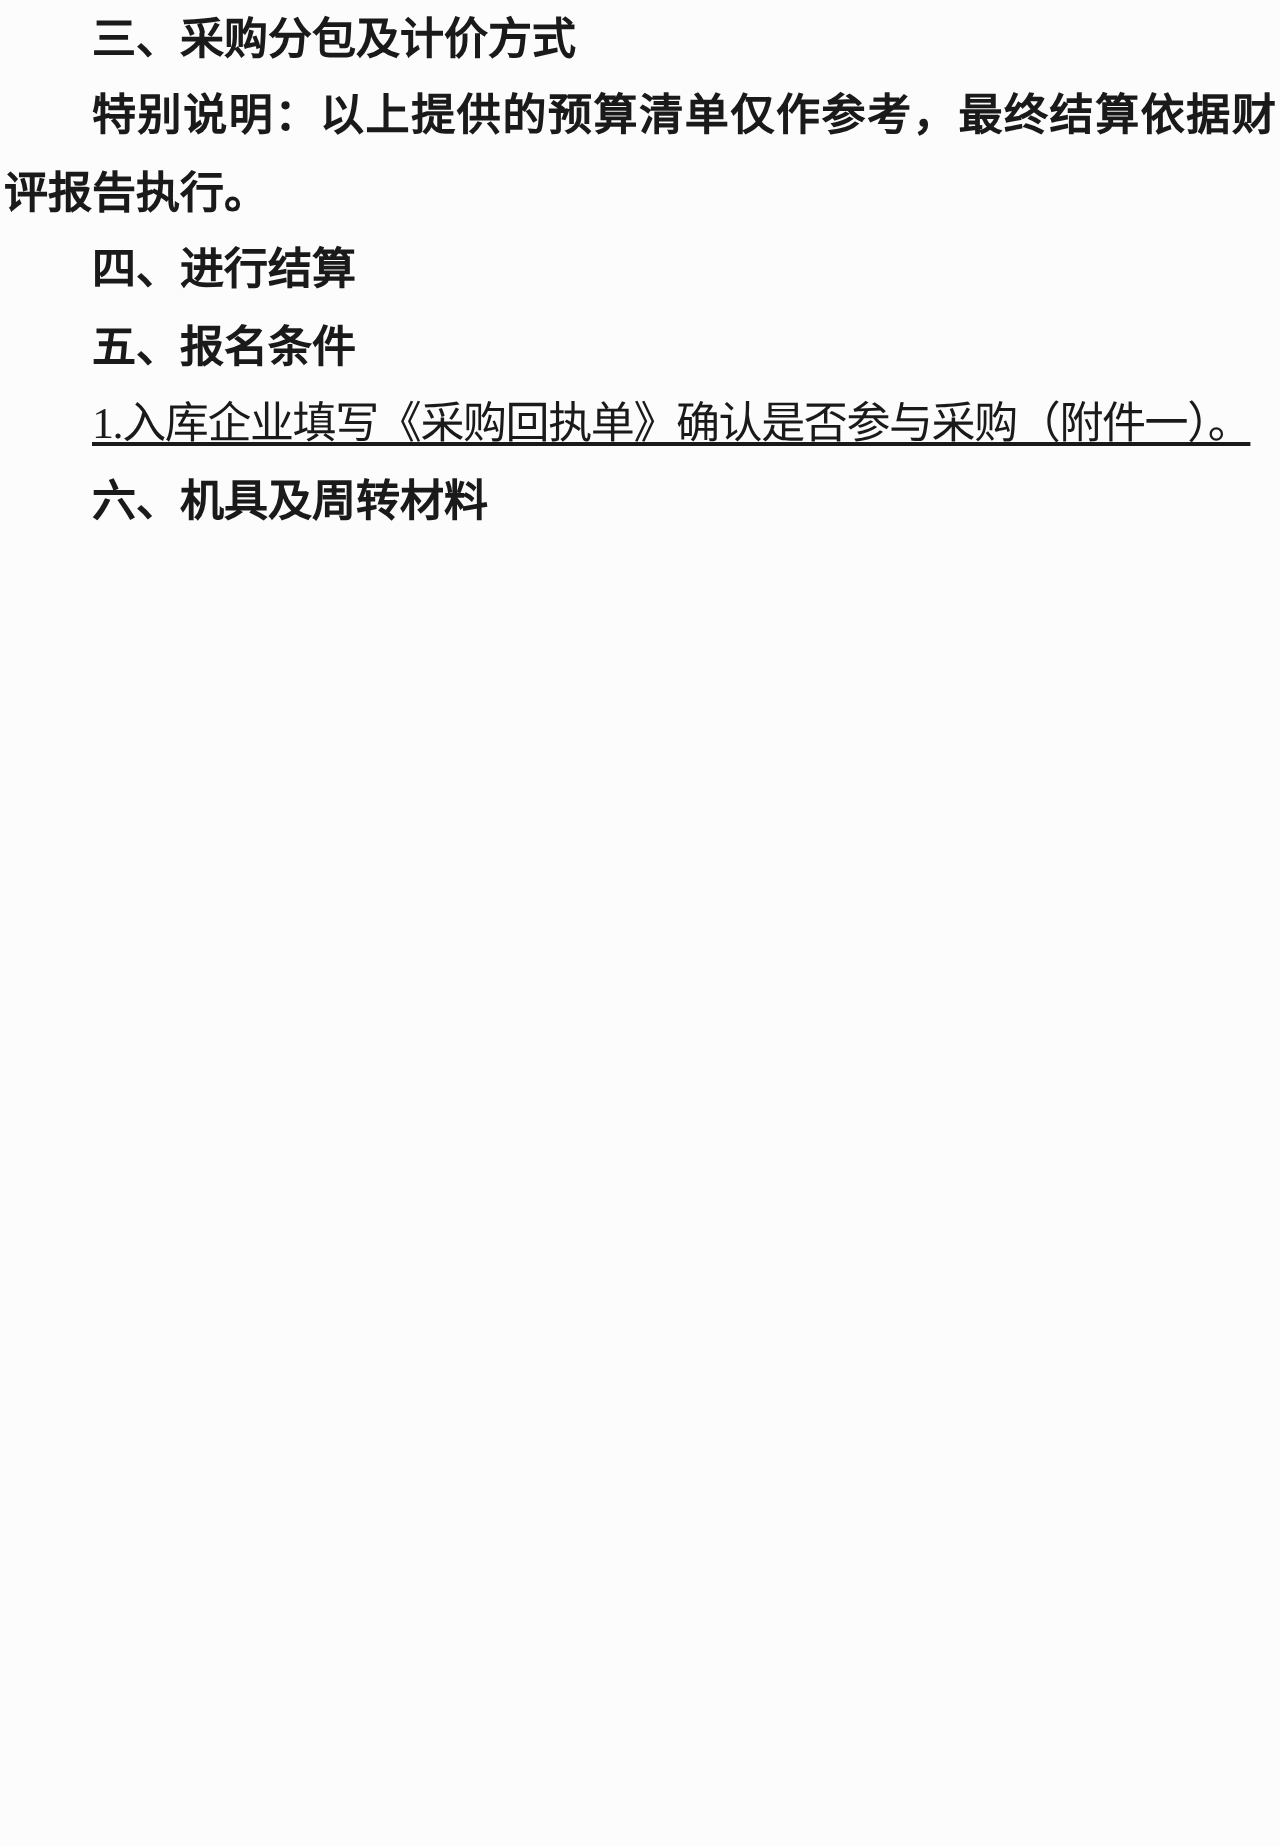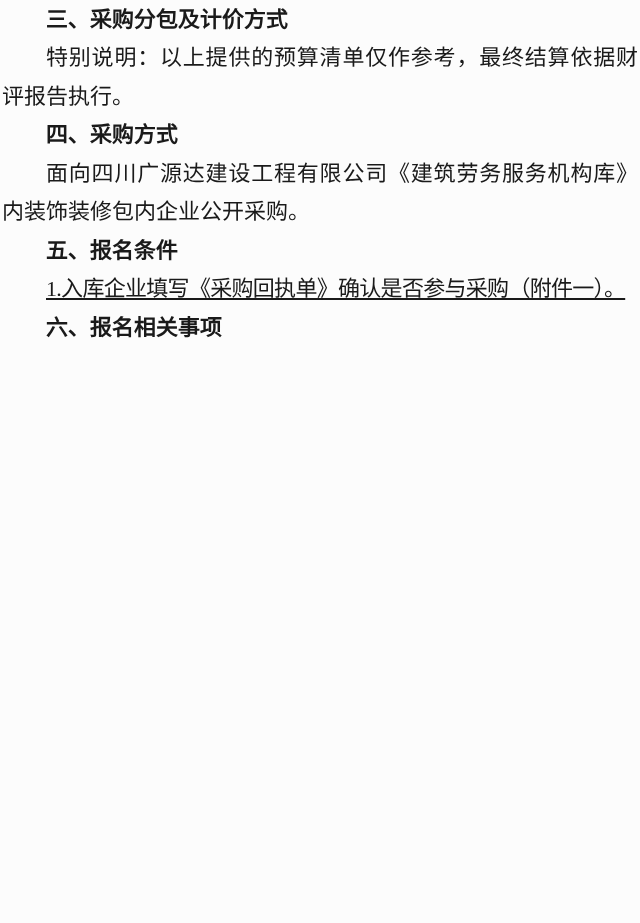--- a/index.html
+++ b/index.html
@@ -32,21 +32,21 @@
     text-indent: 2em;
     white-space: nowrap;
   }
   .para {
     margin: 0;
     text-indent: 2em;
     text-align: justify;
     text-justify: inter-ideograph;
   }
   .para-bold {
-    font-weight: normal;
+    font-weight: bold;
   }
   .para-tight {
     letter-spacing: -0.7px;
     text-decoration: underline;
   }
   .underlined {
     border-bottom: 2px solid var(--ink);
     padding: 0 8px;
   }
 </style>
@@ -55,24 +55,23 @@
 
 <div class="page">
 
   <h2 class="heading">三、采购分包及计价方式</h2>
 
 
 
   <p class="para para-bold">特别说明：以上提供的预算清单仅作参考，最终结算依据财评报告执行。</p>
 
 
-  <h2 class="heading">四、采购方式</h2>
+  <h2 class="heading">四、进行结算</h2>
 
-  <p class="para">面向四川广源达建设工程有限公司《建筑劳务服务机构库》内装饰装修包内企业公开采购。</p>
 
   <h2 class="heading">五、报名条件</h2>
 
   <p class="para para-tight">1.入库企业填写《采购回执单》确认是否参与采购（附件一）。</p>
 
 
-  <h2 class="heading">六、报名相关事项</h2>
+  <h2 class="heading">六、机具及周转材料</h2>
 
 </div>
 
 </body></html>

